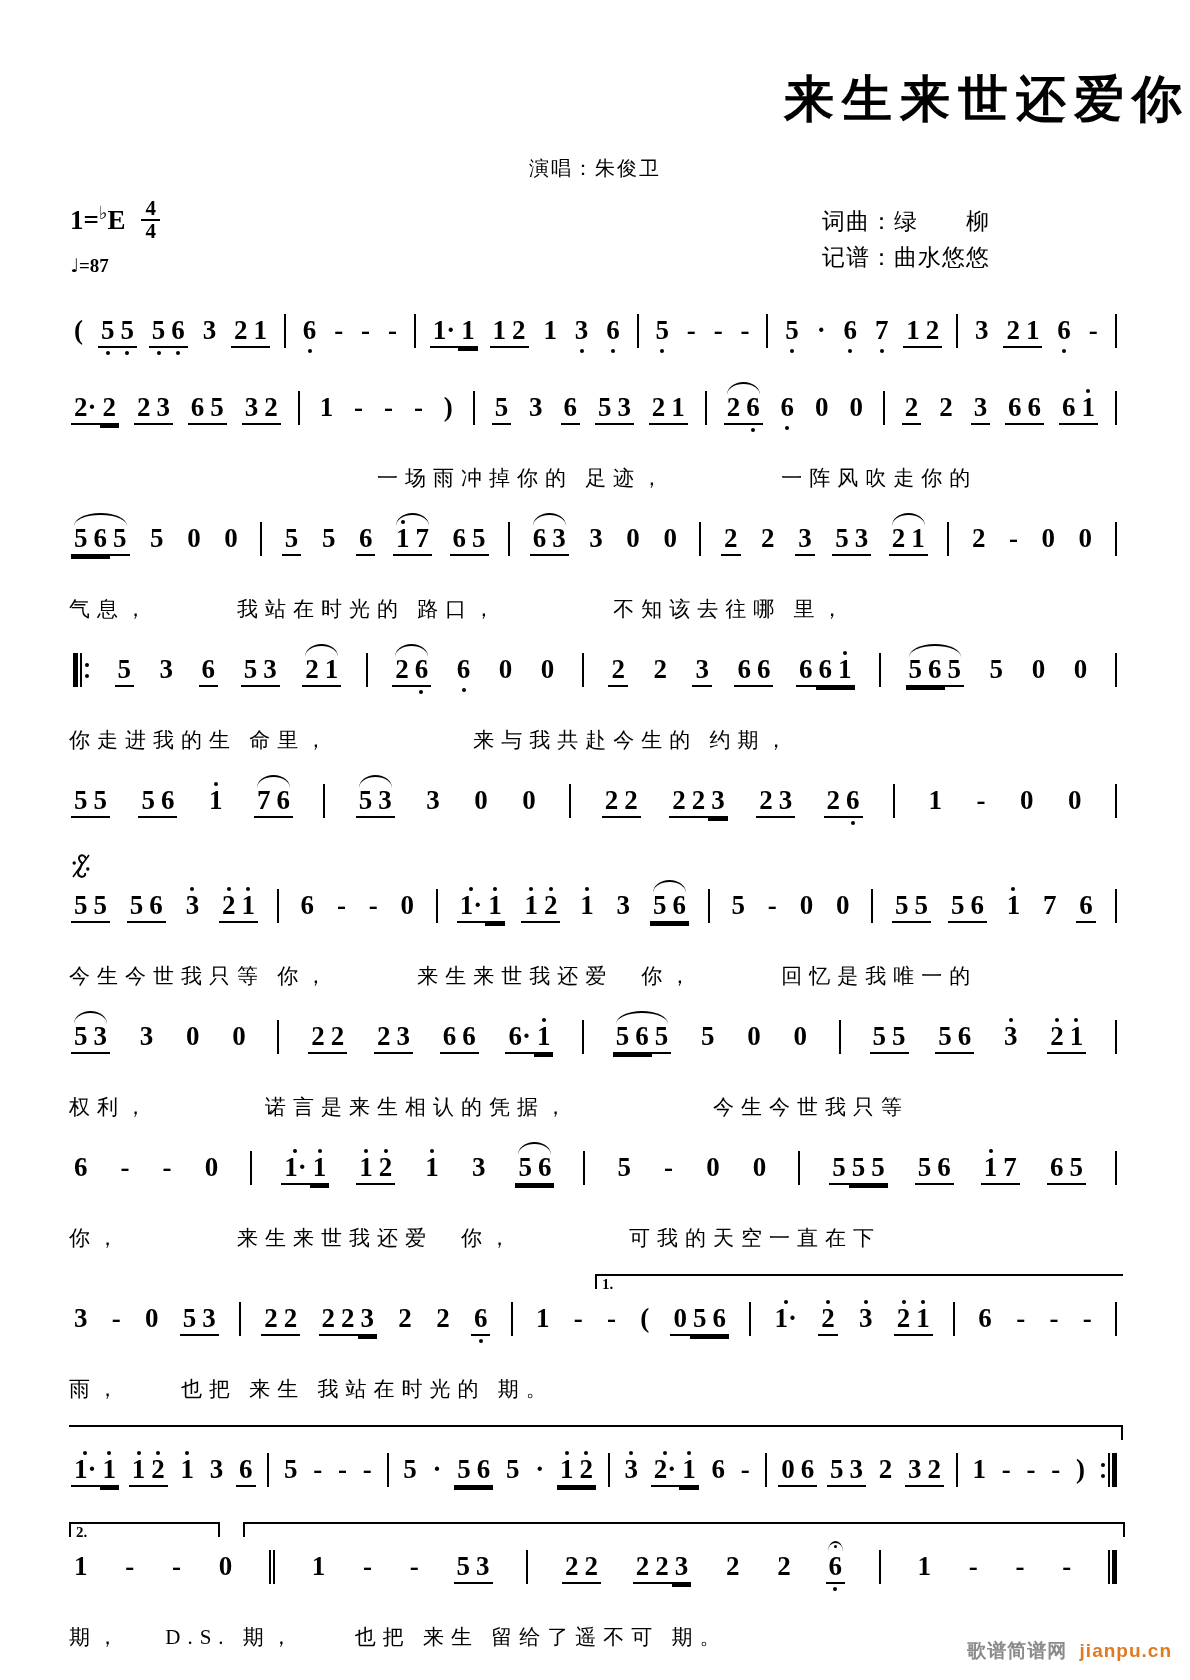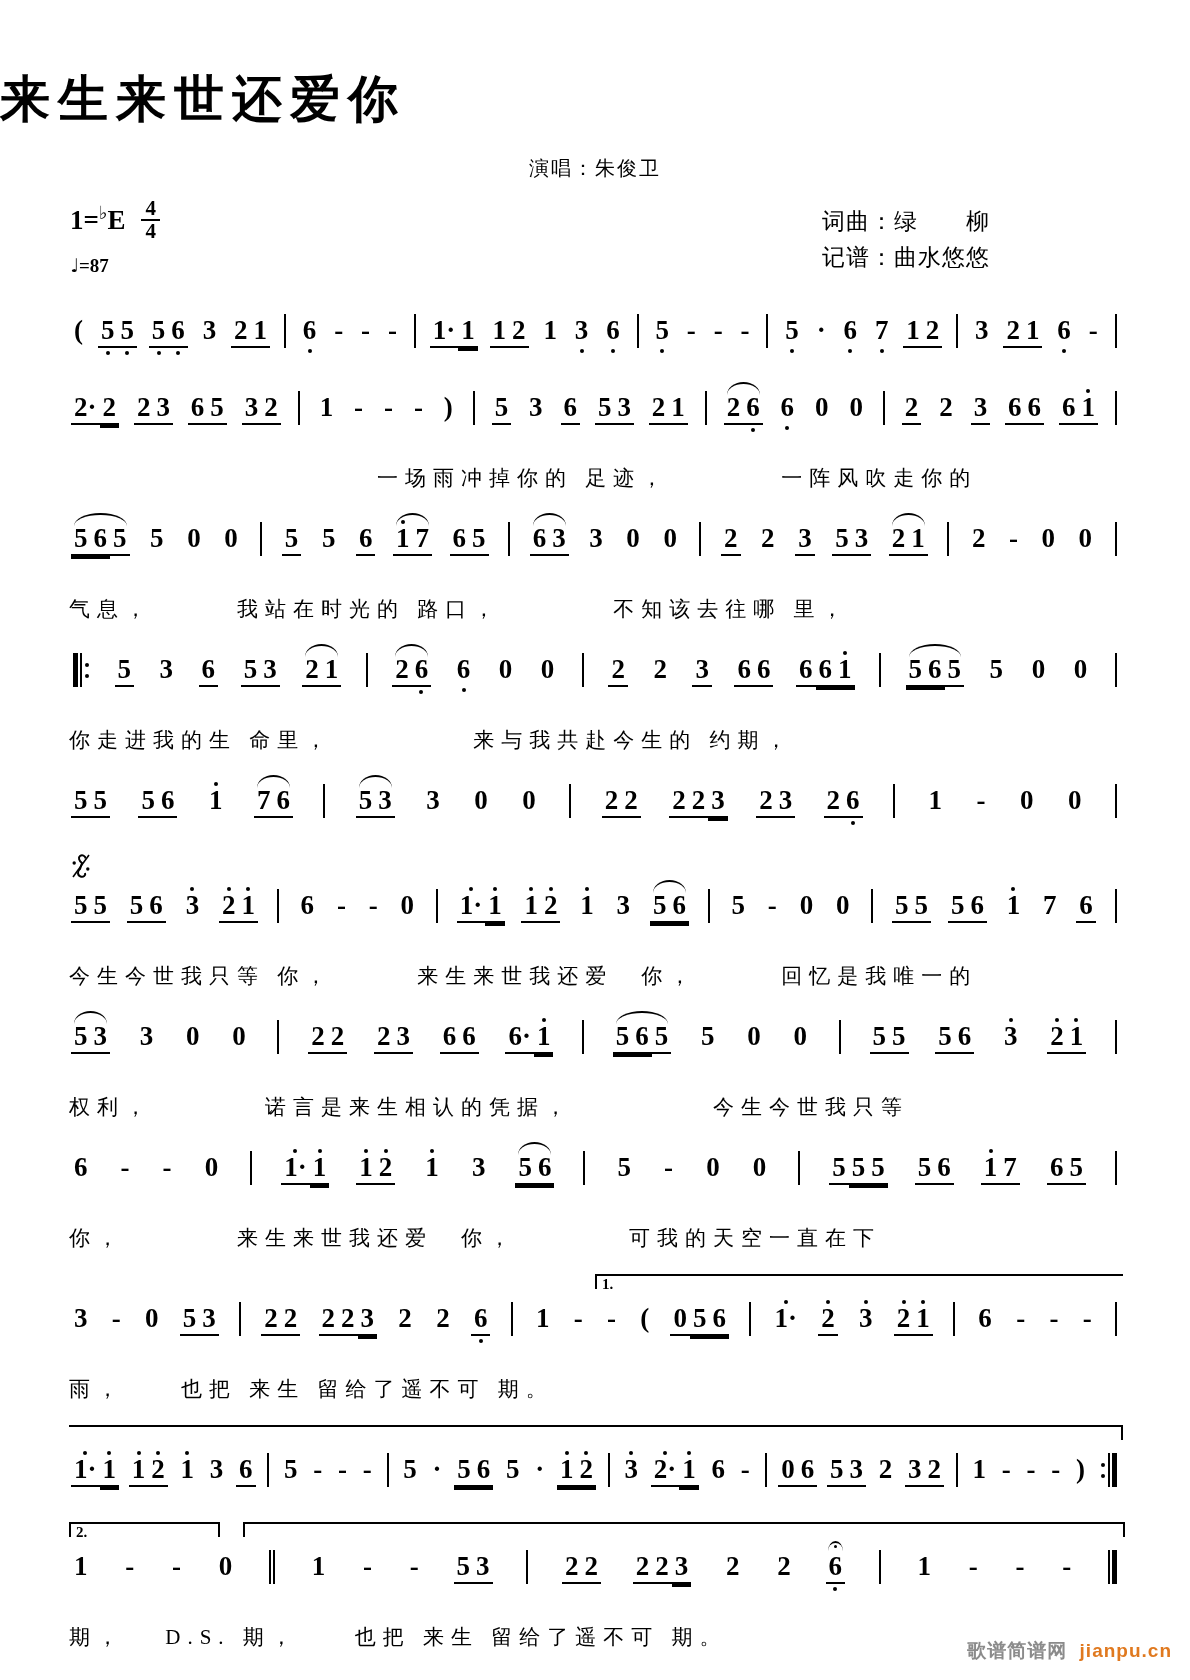--- a/index.html
+++ b/index.html
@@ -1,19 +1,19 @@
 <!DOCTYPE html>
 <html><head>
 <meta charset="utf-8">
 <style>
   html,body{margin:0;padding:0;background:#e8e8e8;}
   .page{width:1190px;height:1680px;margin:0 auto;background:#fff;position:relative;
         font-family:"Liberation Serif","DejaVu Serif",serif;color:#000;overflow:hidden;}
   
-  .title{text-align:left;padding-top:66px;font-size:50px;font-weight:bold;letter-spacing:8px;}
+  .title{text-align:right;padding-top:66px;font-size:50px;font-weight:bold;letter-spacing:8px;}
   .singer{text-align:center;font-size:20px;margin-top:22px;letter-spacing:2px;}
   .meta{position:relative;width:1050px;margin:16px auto 0;height:86px;}
   .keyrow{font-size:27px;font-weight:bold;display:flex;align-items:center;}
   .flat{font-family:"DejaVu Sans",sans-serif;font-size:18px;vertical-align:super;position:relative;top:-8px;}
   .frac{display:inline-flex;flex-direction:column;align-items:center;font-size:21px;line-height:21px;margin-left:16px;font-weight:bold;}
   .frac .fu{border-bottom:2px solid #000;padding:0 4px;}
   .temporow{font-size:19px;font-weight:bold;margin-top:12px;}
   .qnote{font-family:"DejaVu Sans",sans-serif;}
   .credits{position:absolute;right:130px;top:6px;font-size:23px;line-height:36px;letter-spacing:1px;text-align:right;}
   
@@ -2009,21 +2009,21 @@
             <span class="unit">
               <span class="hd"></span>
               <span class="dg">-</span>
               <span class="ld"></span>
             </span>
           </span>
           <span class="barwrap">
             <i class="bline thin"></i>
           </span>
         </div>
-        <div class="lyrics">雨，　　也把 来生 留给了遥不可 期。</div>
+        <div class="lyrics">雨，　　也把 来生 我站在时光的 期。</div>
       </div>
       <div class="system hasv">
         <div class="volta tr" style="left: 0%; width: 100%;"></div>
         <div class="noterow">
           <span class="grp">
             <span class="unit">
               <span class="hd">
                 <i class="odot"></i>
               </span>
               <span class="dg u1">1·</span>

